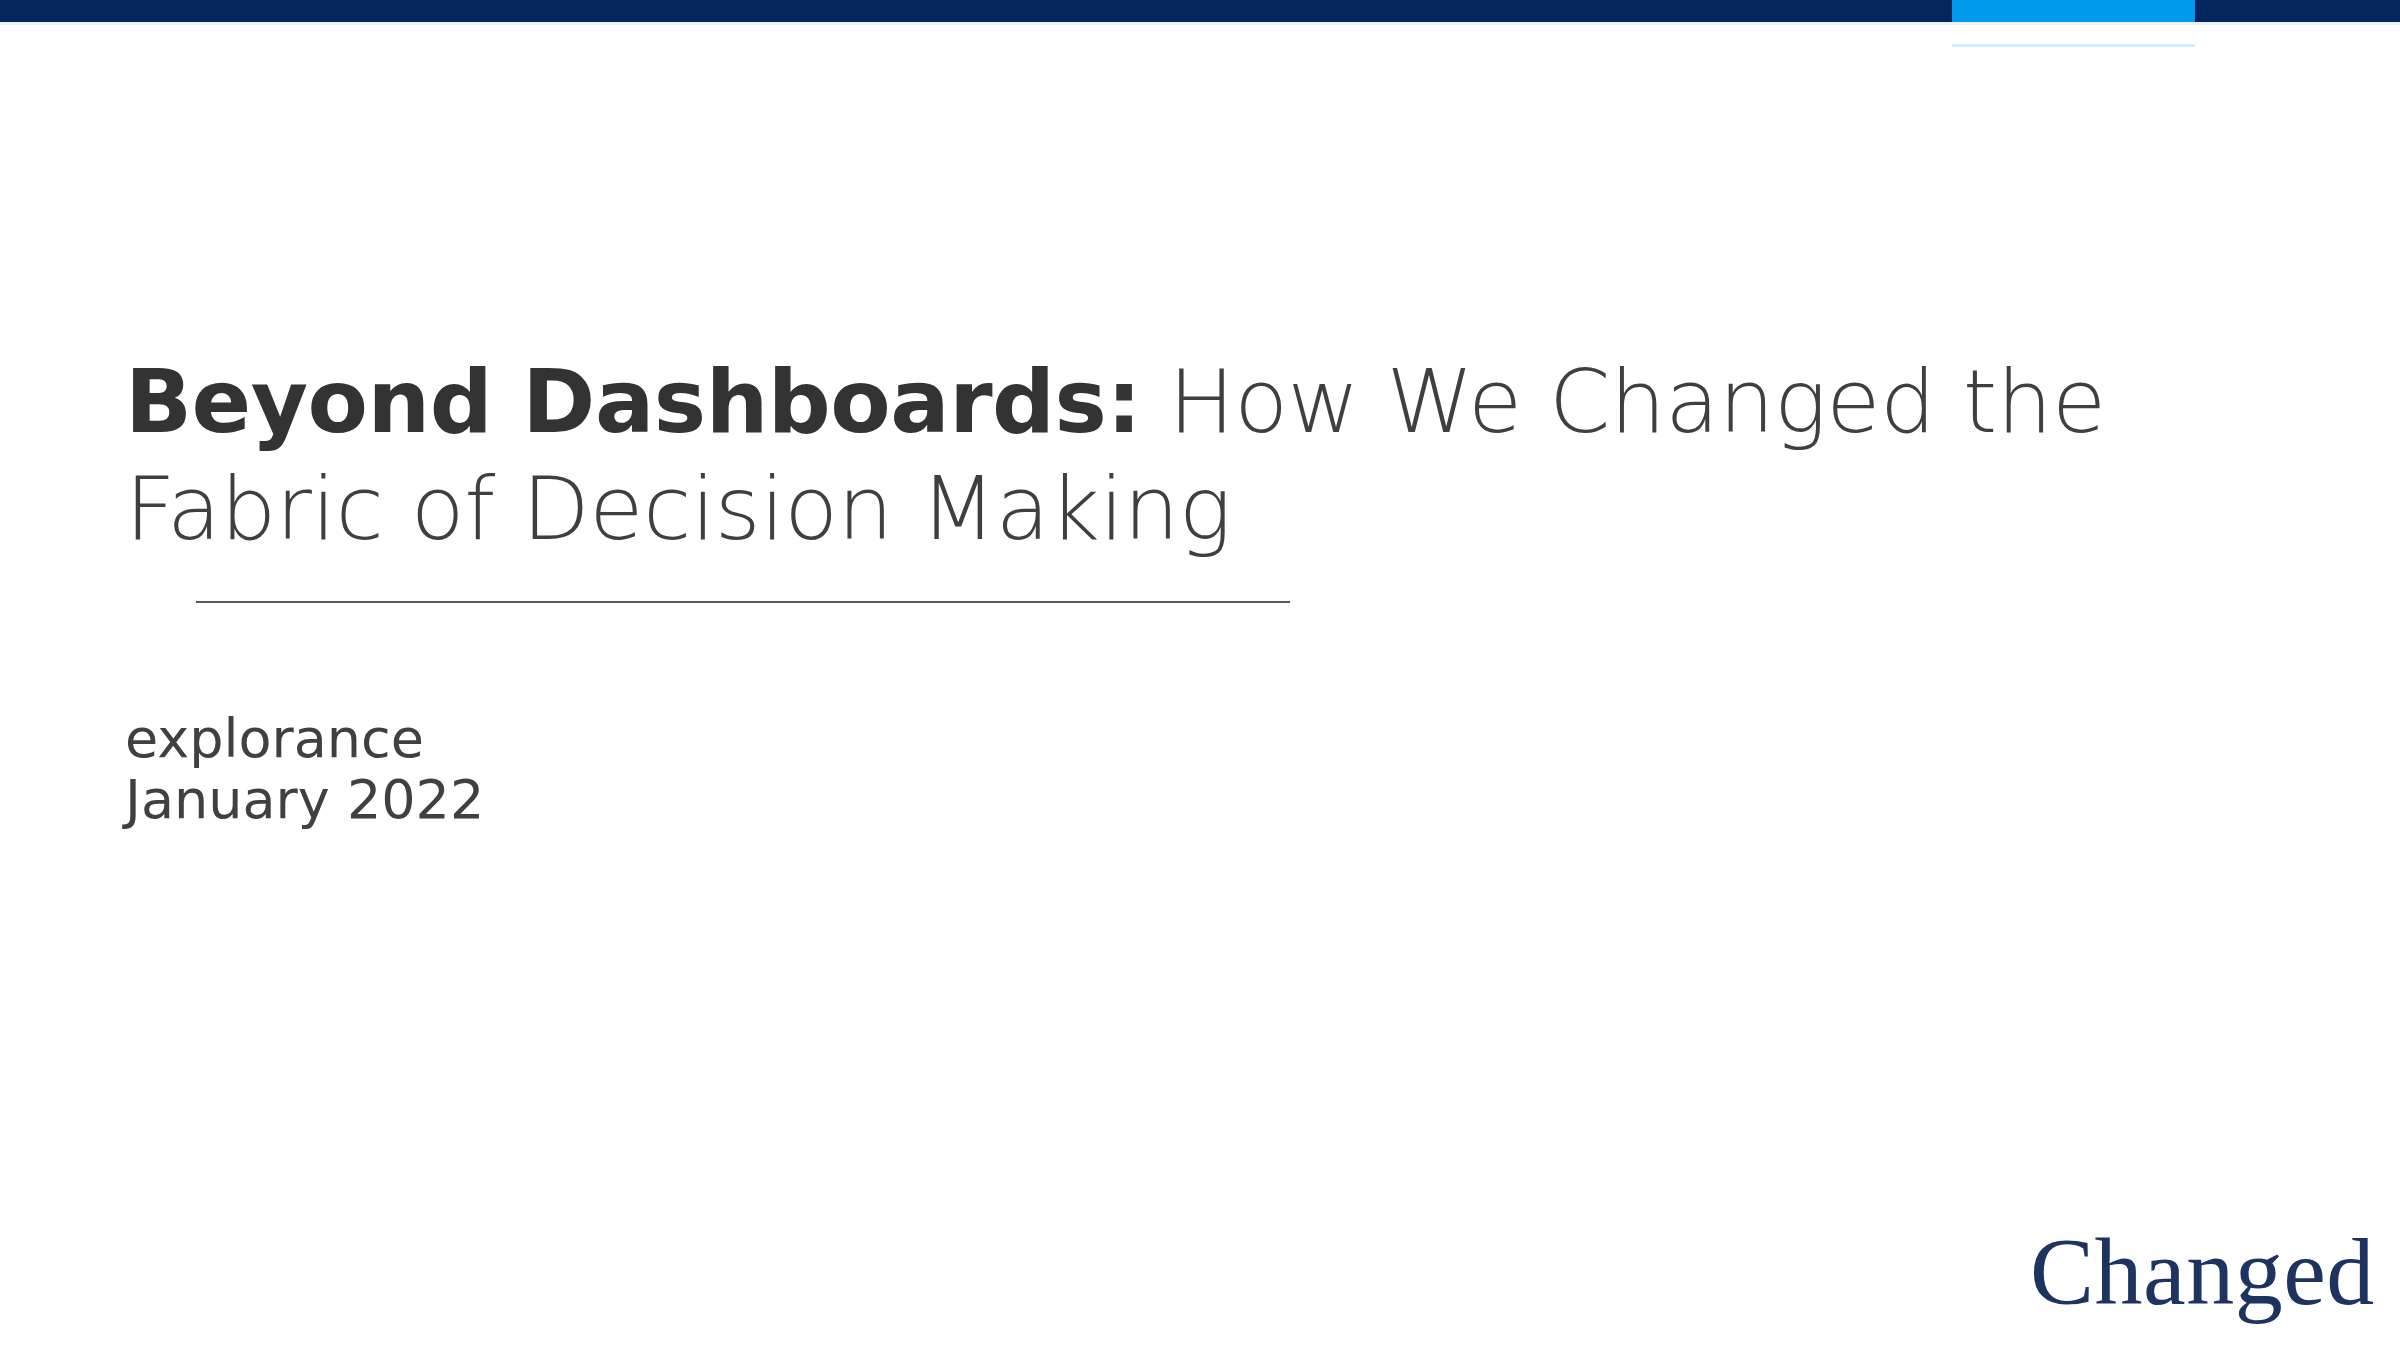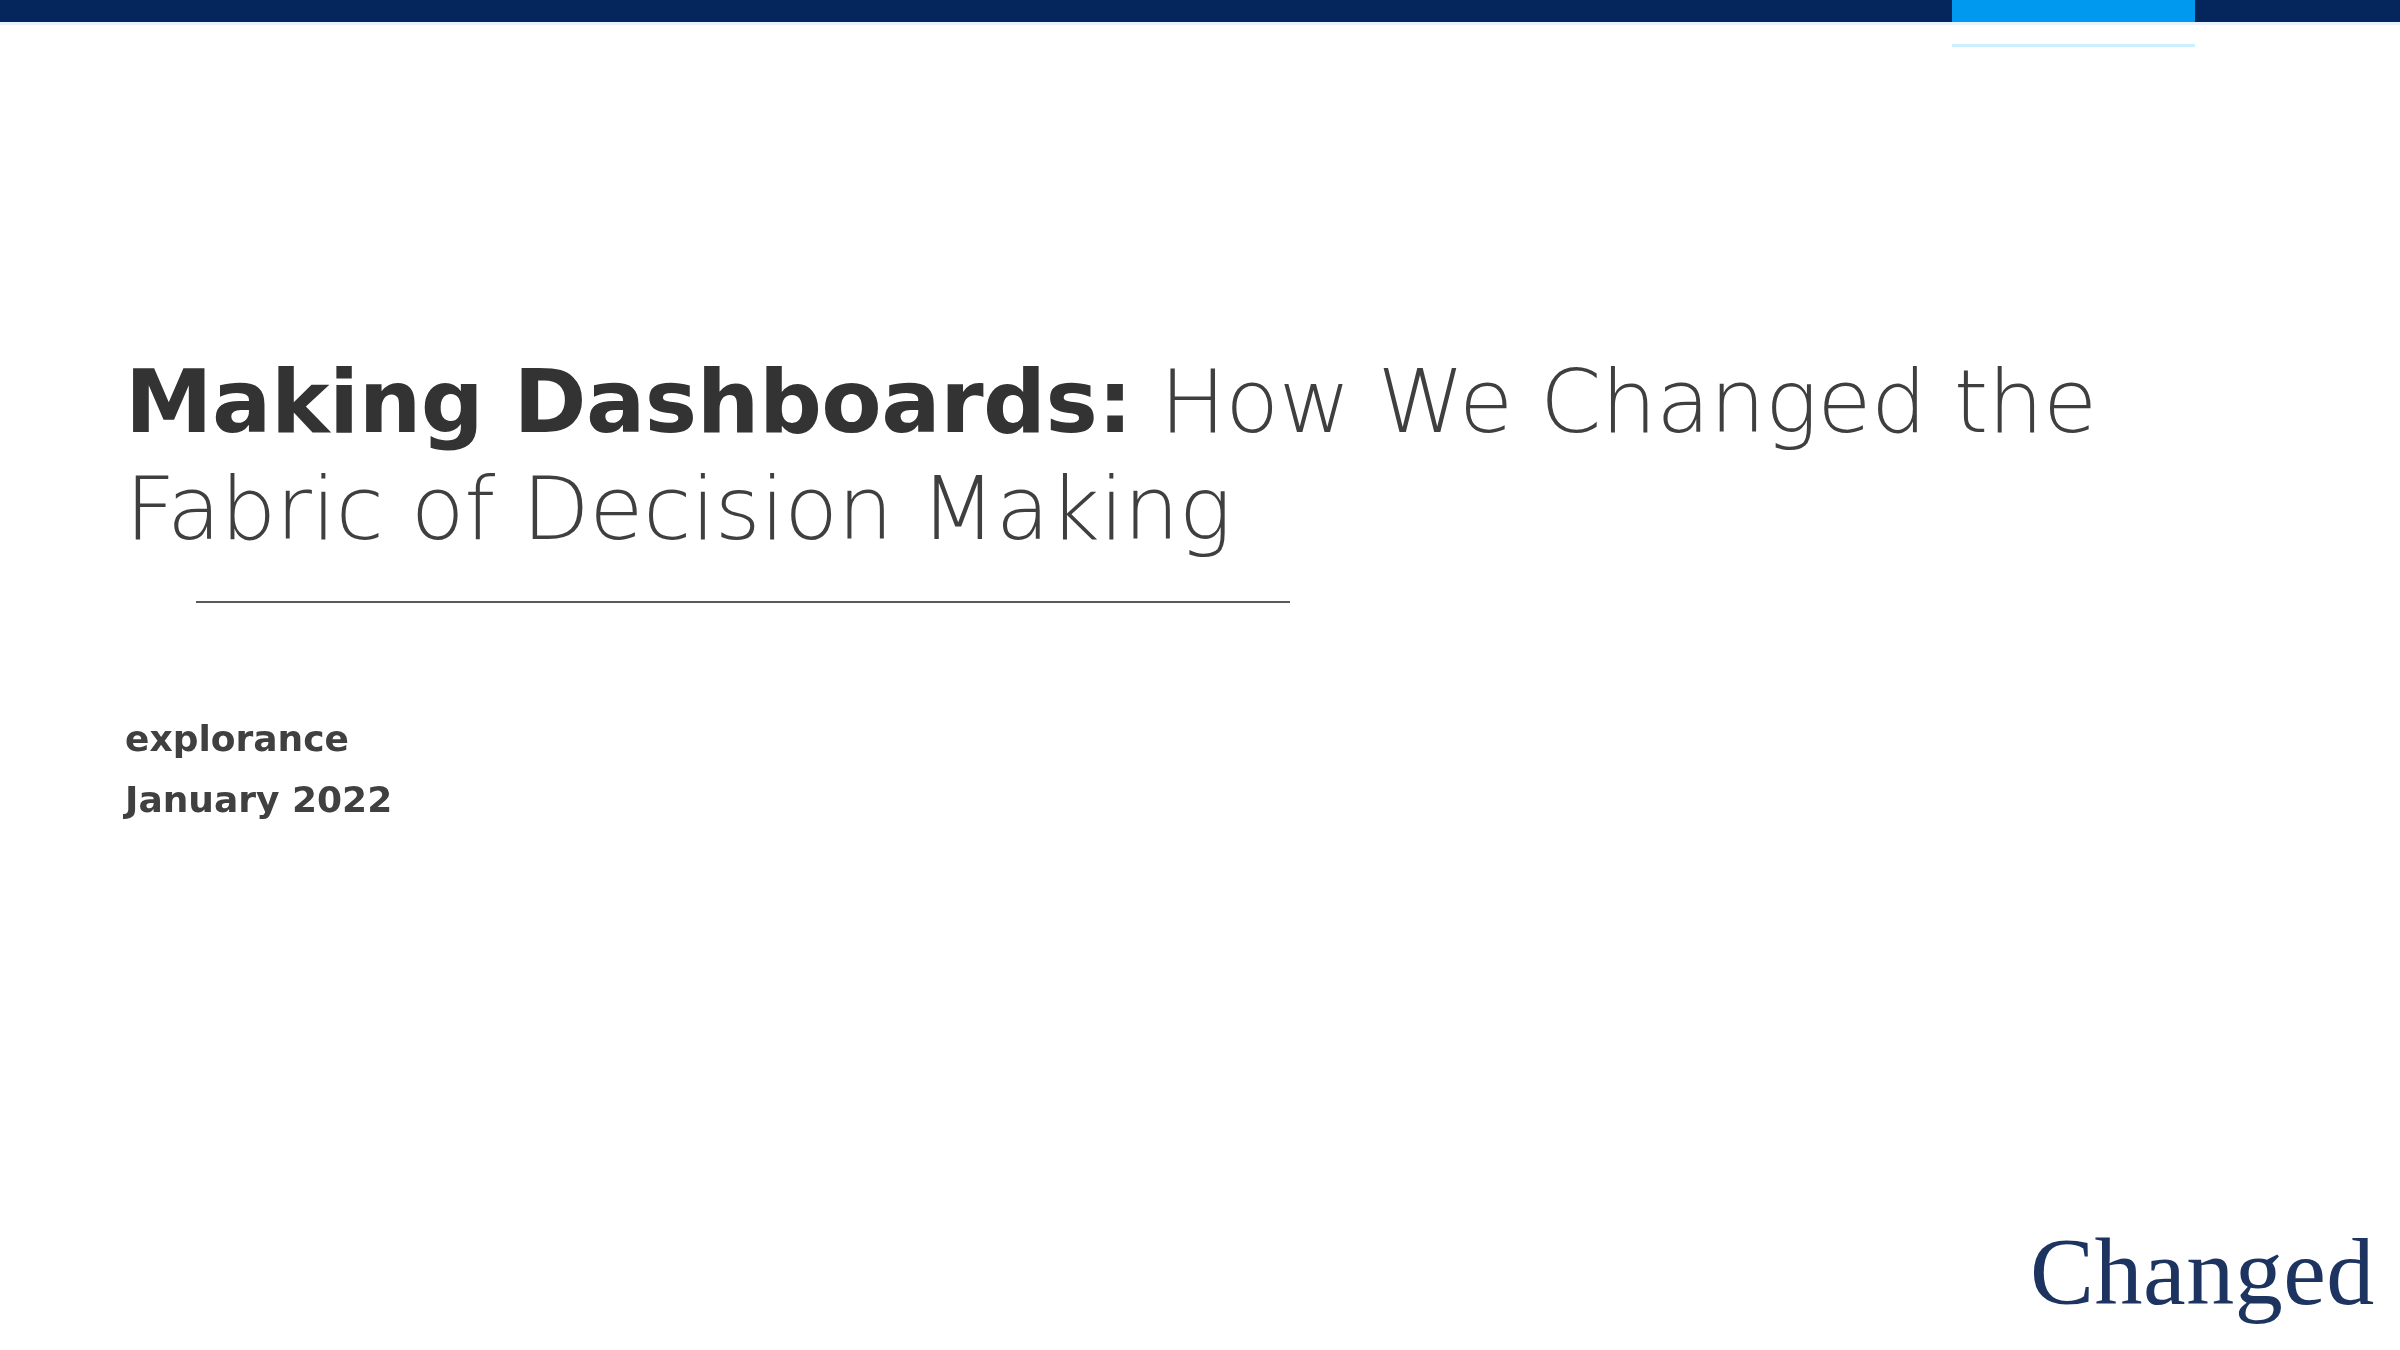--- a/index.html
+++ b/index.html
@@ -90,23 +90,23 @@
 
   
   .subtitle-block {
     position: absolute;
     left: 125px;
     top: 708px;
   }
   .subtitle-line {
     margin: 0;
     font-family: "DejaVu Sans", sans-serif;
-    font-size: 36px;
+    font-size: 54px;
     line-height: 61px;
-    font-weight: 700;
+    font-weight: 400;
     color: #404040;
     letter-spacing: 0px;
   }
 
   
   .logo {
     position: absolute;
     left: 2030px;
     top: 1222px;
     font-family: "Liberation Serif", "DejaVu Serif", serif;
@@ -124,21 +124,21 @@
 <div class="slide">
 
   <div class="top-bar">
     <div class="top-bar-accent"></div>
   </div>
   <div class="top-bar-underline">
     <div class="top-bar-underline-accent"></div>
   </div>
 
   <div class="title-block">
-    <h1 class="title"><span class="title-lead">Making Dashboards:</span><span class="title-space"> </span><span class="title-rest">How We Changed the Fabric of Decision Making</span></h1>
+    <h1 class="title"><span class="title-lead">Beyond Dashboards:</span><span class="title-space"> </span><span class="title-rest">How We Changed the Fabric of Decision Making</span></h1>
   </div>
 
   <div class="title-rule"></div>
 
   <div class="subtitle-block">
     <p class="subtitle-line">explorance</p>
     <p class="subtitle-line">January 2022</p>
   </div>
 
   <div class="logo">Changed</div>

